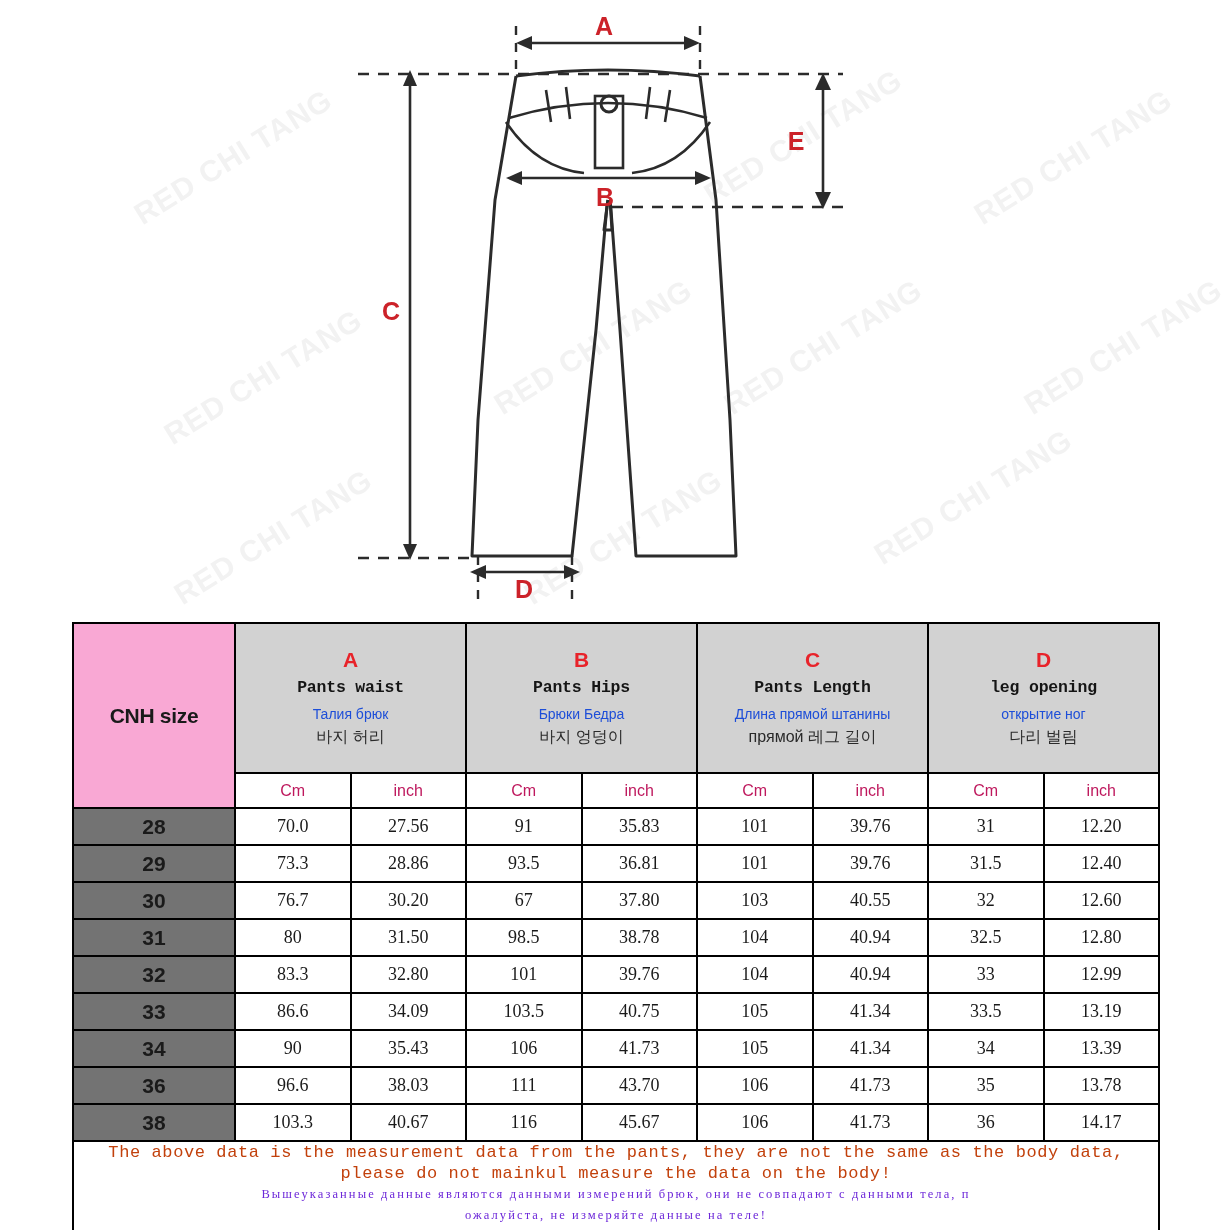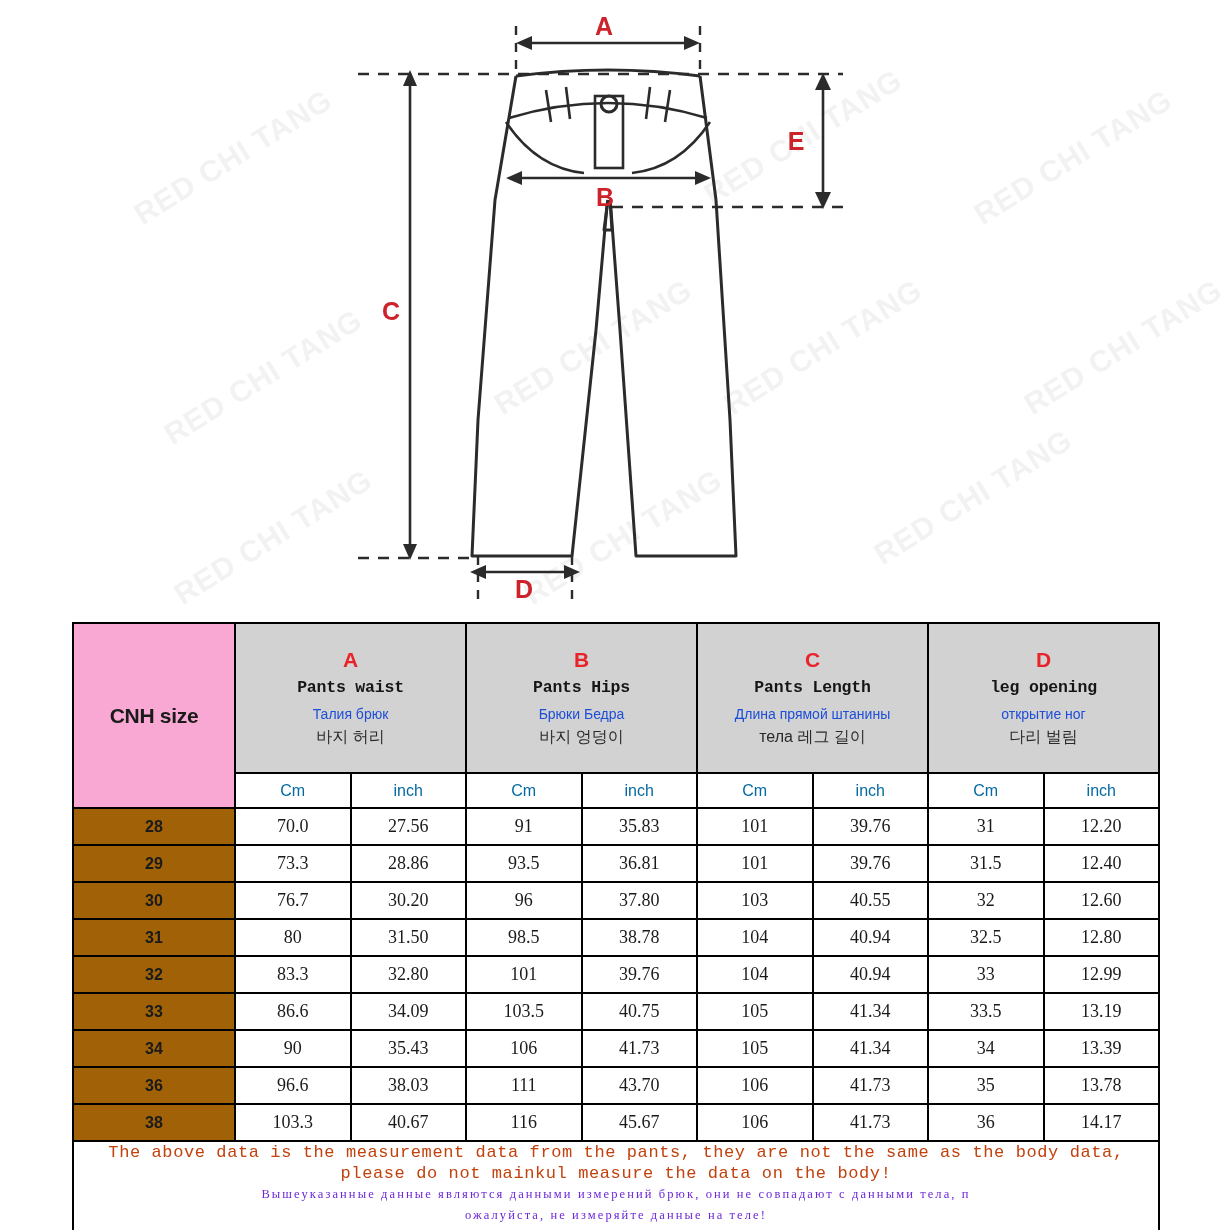--- a/index.html
+++ b/index.html
@@ -100,27 +100,27 @@
   }
   .cell-cnh {
     font-weight: 700;
     font-size: 21px;
     background: #f9a8d4;
     letter-spacing: -0.3px;
   }
   .sub-hdr {
     height: 33px;
     font-size: 16px;
-    color: #0369a1;
+    color: #be185d;
     background: #ffffff;
   }
   .row-size {
-    background: #a16207;
+    background: #737373;
     font-weight: 700;
-    font-size: 16px;
+    font-size: 21px;
     height: 35px;
   }
   .row-val {
     background: #ffffff;
     font-size: 18px;
     height: 35px;
     font-family: "Liberation Serif", serif;
   }
   #size-table tbody tr { height: 35px; }
 
@@ -281,21 +281,21 @@
           <div class="hdr-letter">B</div>
           <div class="hdr-en">Pants Hips</div>
           <div class="hdr-ru">Брюки Бедра</div>
           <div class="hdr-ko">바지 엉덩이</div>
         </td>
 
         <td colspan="2" class="hdr-group">
           <div class="hdr-letter">C</div>
           <div class="hdr-en">Pants Length</div>
           <div class="hdr-ru">Длина прямой штанины</div>
-          <div class="hdr-ko">тела 레그 길이</div>
+          <div class="hdr-ko">прямой 레그 길이</div>
         </td>
 
         <td colspan="2" class="hdr-group">
           <div class="hdr-letter">D</div>
           <div class="hdr-en">leg opening</div>
           <div class="hdr-ru">открытие ног</div>
           <div class="hdr-ko">다리 벌림</div>
         </td>
       </tr>
 
@@ -331,21 +331,21 @@
           <td class="row-val">36.81</td>
           <td class="row-val">101</td>
           <td class="row-val">39.76</td>
           <td class="row-val">31.5</td>
           <td class="row-val">12.40</td>
         </tr>
         <tr>
           <td class="row-size">30</td>
           <td class="row-val">76.7</td>
           <td class="row-val">30.20</td>
-          <td class="row-val">96</td>
+          <td class="row-val">67</td>
           <td class="row-val">37.80</td>
           <td class="row-val">103</td>
           <td class="row-val">40.55</td>
           <td class="row-val">32</td>
           <td class="row-val">12.60</td>
         </tr>
         <tr>
           <td class="row-size">31</td>
           <td class="row-val">80</td>
           <td class="row-val">31.50</td>

